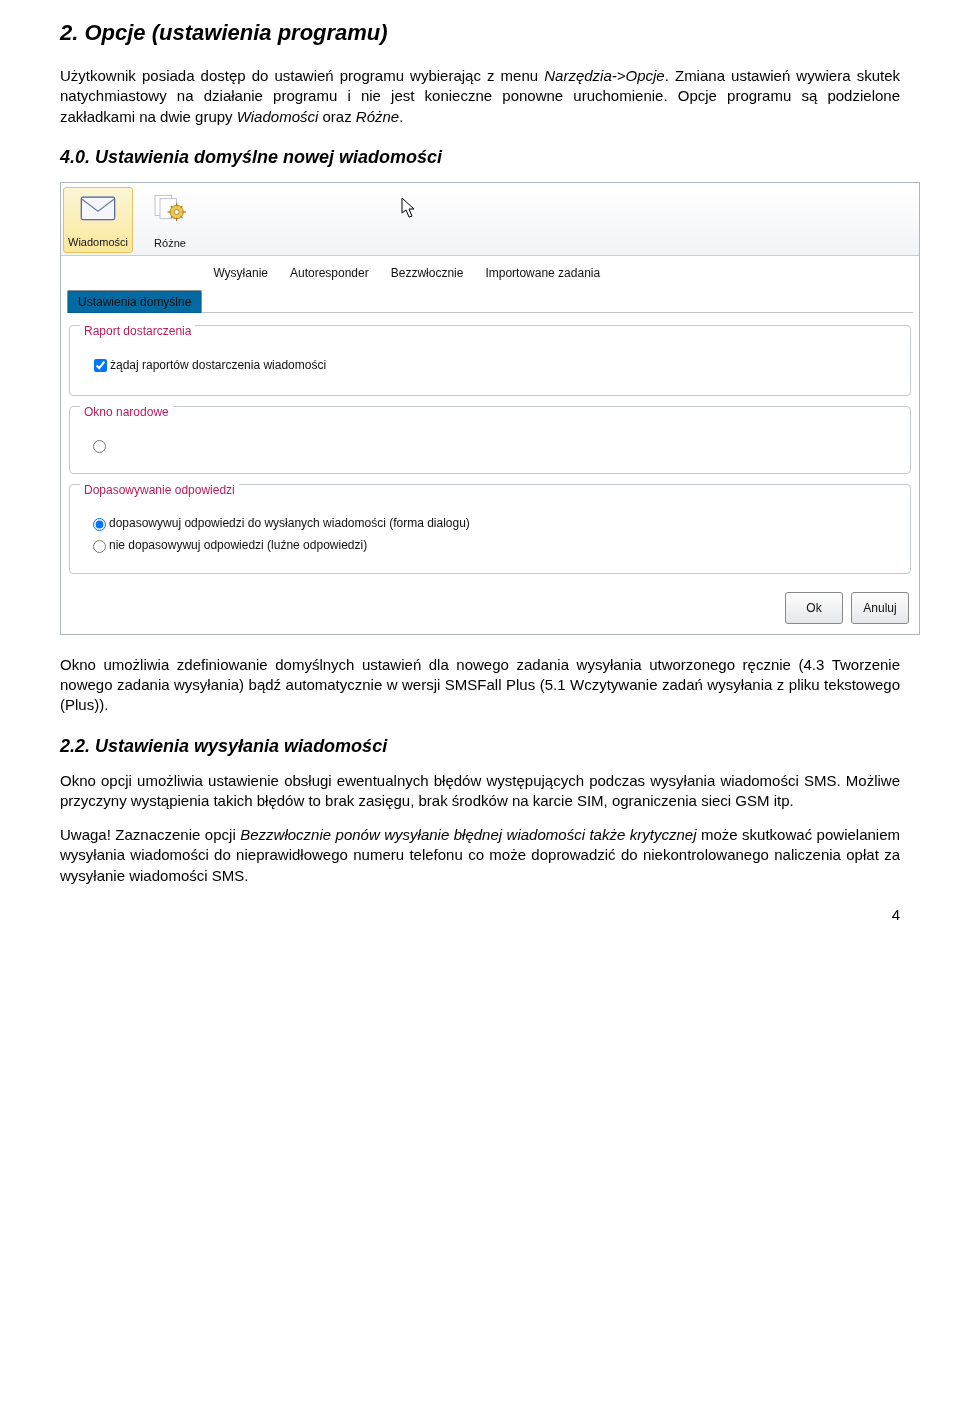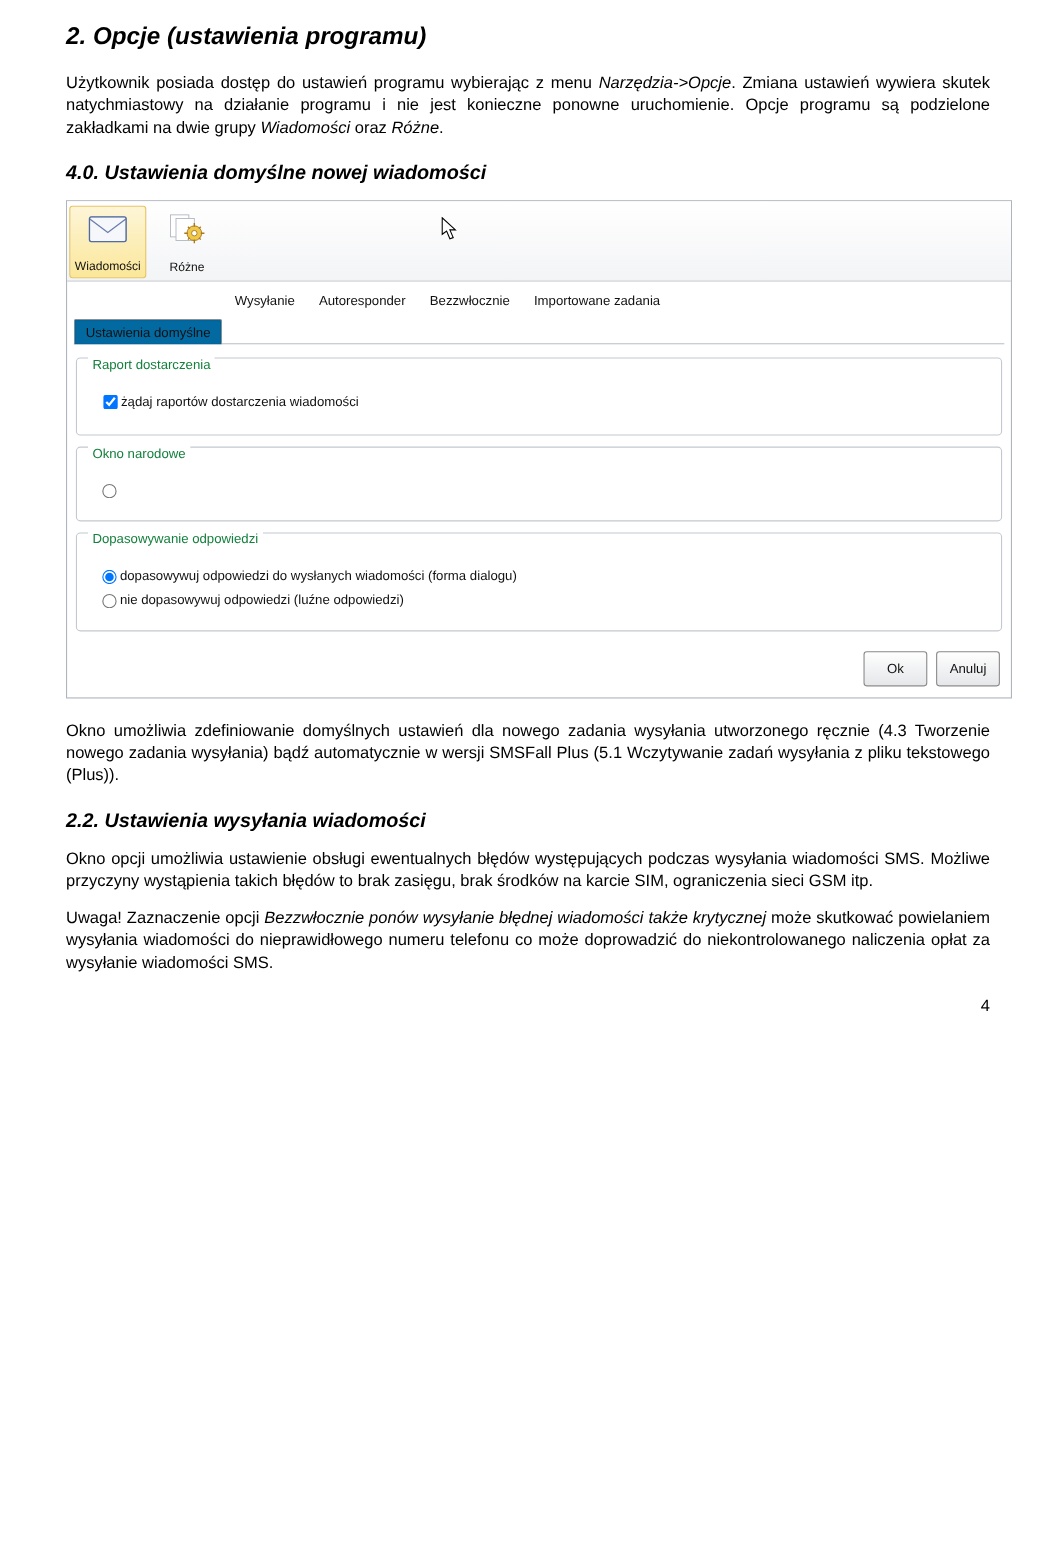--- a/index.html
+++ b/index.html
@@ -112,21 +112,21 @@
     background: #fff;
     margin: 6px 0 10px 0;
     padding: 24px 12px 14px 12px;
     position: relative;
   }
   .fs-title {
     position: absolute;
     top: -2px; left: 10px;
     padding: 0 4px;
     background: #fff;
-    color: #15803d;
+    color: #be185d;
     font-size: 12px;
   }
   .check-row, .radio-row {
     display: flex;
     align-items: center;
     gap: 0;
     margin: 6px 0;
     font-size: 12px;
     padding-left: 8px;
   }

